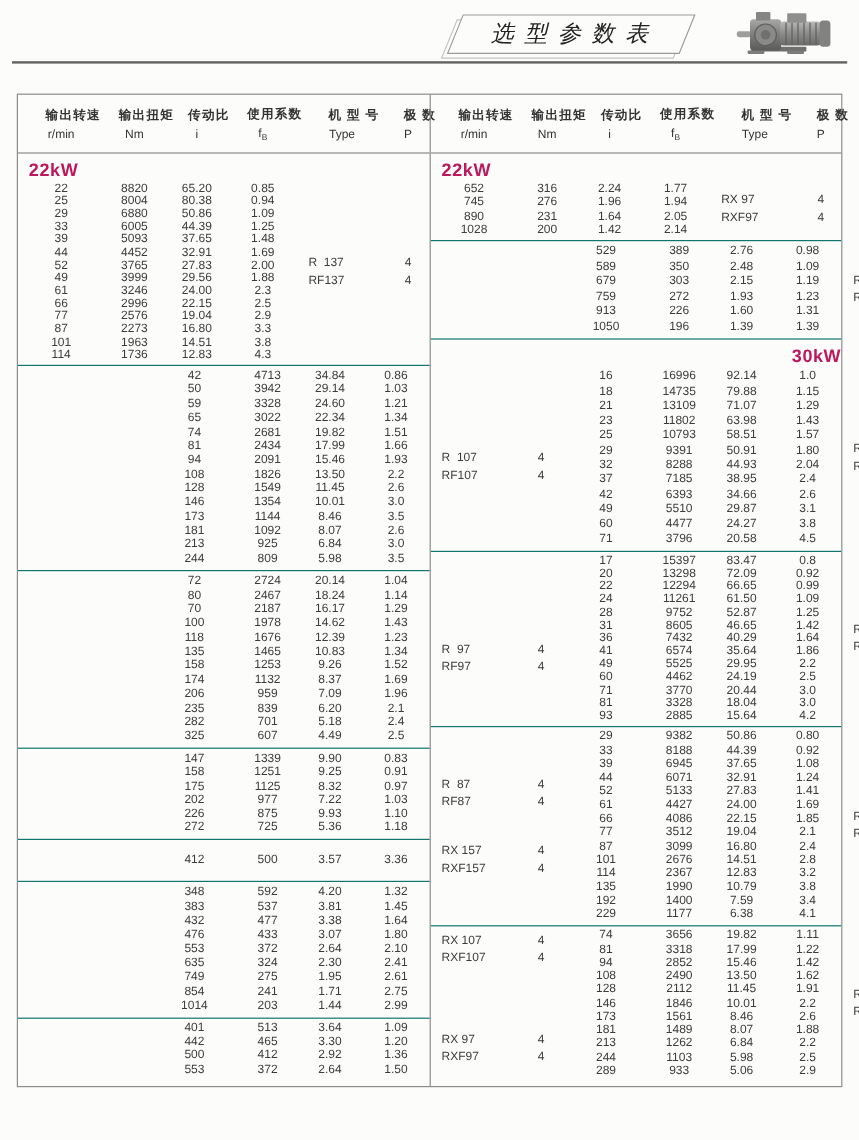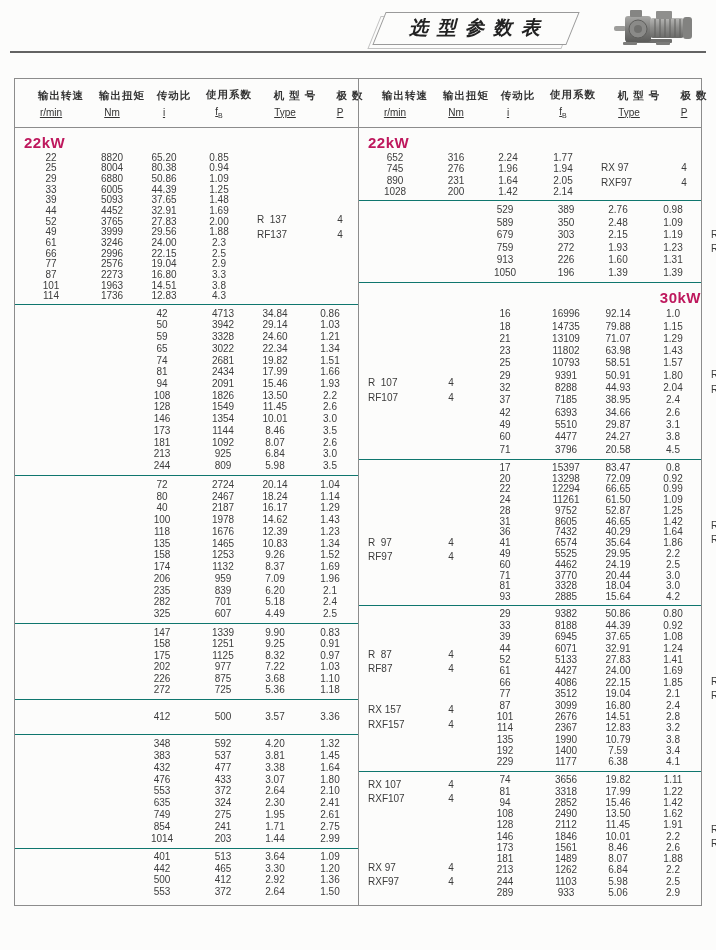--- a/index.html
+++ b/index.html
@@ -15,36 +15,36 @@
     position:absolute; left:-5px; top:4px; width:192px; height:31px;
     border:1px solid #c2c2c2; transform:skewX(-22deg); background:transparent;
   }
   .title-box {
     position:absolute; left:0; top:0; width:192px; height:31px;
     border:1px solid #9a9a9a; transform:skewX(-22deg); background:#fcfcfb;
   }
   .title-text {
     position:absolute; left:0; top:0; width:100%; height:100%;
     display:flex; align-items:center; justify-content:center;
-    font-size:19px; font-weight:bold; font-style:italic;
+    font-size:19px; font-weight:normal; font-style:italic;
     letter-spacing:9px; color:#222; padding-left:8px; box-sizing:border-box;
   }
   .motor { position:absolute; left:612px; top:6px; width:86px; height:42px; }
   
   .ptable {
     position:absolute; left:14px; top:78px; width:688px; height:828px;
     border:1px solid #8c8c8c; box-sizing:border-box;
     display:flex; flex-direction:column; background:transparent;
   }
   .thead { height:49px; display:flex; border-bottom:1px solid #8c8c8c; box-sizing:border-box; flex:none; }
   .thead-half { width:343px; display:flex; align-items:center; }
   .thead-half.rt { border-left:1px solid #8c8c8c; box-sizing:border-box; }
   .hcell { display:flex; flex-direction:column; align-items:center; justify-content:center; gap:4px; }
   .hzh { font-size:10.5px; font-weight:bold; letter-spacing:1px; color:#333; white-space:pre;margin-left:20px; }
-  .hen { font-size:10px; color:#333;text-decoration:underline; }
+  .hen { font-size:10px; color:#333; }
   .hen sub { font-size:7px; }
   .tbody { flex:1; display:flex; }
   .half { width:343px; display:flex; flex-direction:column; }
   .half.rt { border-left:1px solid #8c8c8c; box-sizing:border-box; }
   .block { position:relative; display:flex; flex-direction:column; box-sizing:border-box; padding:2px 0; }
   .block + .block { border-top:1px solid #0f766e;align-items:flex-end; }
   .section-title { font-weight:bold; font-size:15px; color:#be185d; padding:4px 0 1px 9px; letter-spacing:0.5px; flex:none; }
   .rows { position:relative; flex:1; display:flex; flex-direction:column; justify-content:space-evenly; }
   .row { display:flex; font-size:10px; line-height:1; }
   .cell { text-align:center; }
@@ -369,21 +369,21 @@
               <span class="cell w3">20.14</span>
               <span class="cell w4">1.04</span>
             </div>
             <div class="row">
               <span class="cell w1">80</span>
               <span class="cell w2">2467</span>
               <span class="cell w3">18.24</span>
               <span class="cell w4">1.14</span>
             </div>
             <div class="row">
-              <span class="cell w1">40</span>
+              <span class="cell w1">70</span>
               <span class="cell w2">2187</span>
               <span class="cell w3">16.17</span>
               <span class="cell w4">1.29</span>
             </div>
             <div class="row">
               <span class="cell w1">100</span>
               <span class="cell w2">1978</span>
               <span class="cell w3">14.62</span>
               <span class="cell w4">1.43</span>
             </div>
@@ -469,21 +469,21 @@
             </div>
             <div class="row">
               <span class="cell w1">202</span>
               <span class="cell w2">977</span>
               <span class="cell w3">7.22</span>
               <span class="cell w4">1.03</span>
             </div>
             <div class="row">
               <span class="cell w1">226</span>
               <span class="cell w2">875</span>
-              <span class="cell w3">3.68</span>
+              <span class="cell w3">9.93</span>
               <span class="cell w4">1.10</span>
             </div>
             <div class="row">
               <span class="cell w1">272</span>
               <span class="cell w2">725</span>
               <span class="cell w3">5.36</span>
               <span class="cell w4">1.18</span>
             </div>
             <div class="typebox">
               <div class="typeline">

